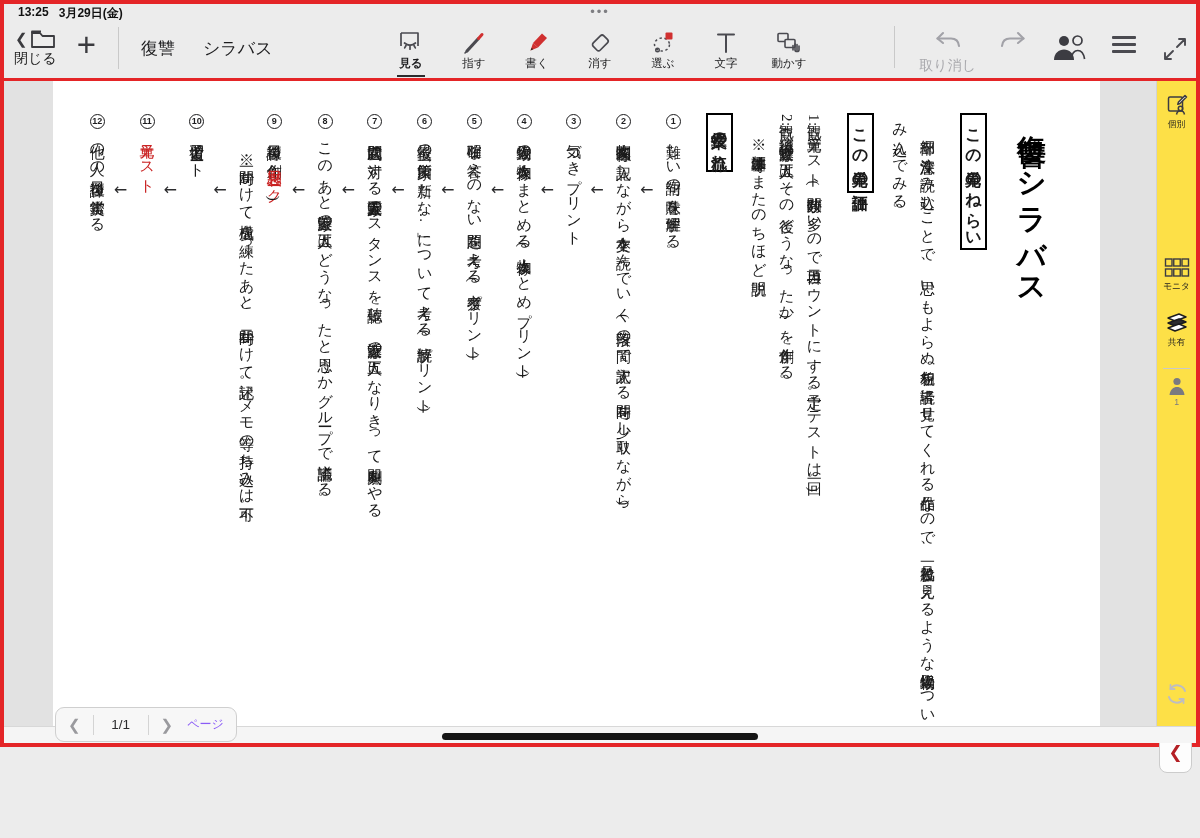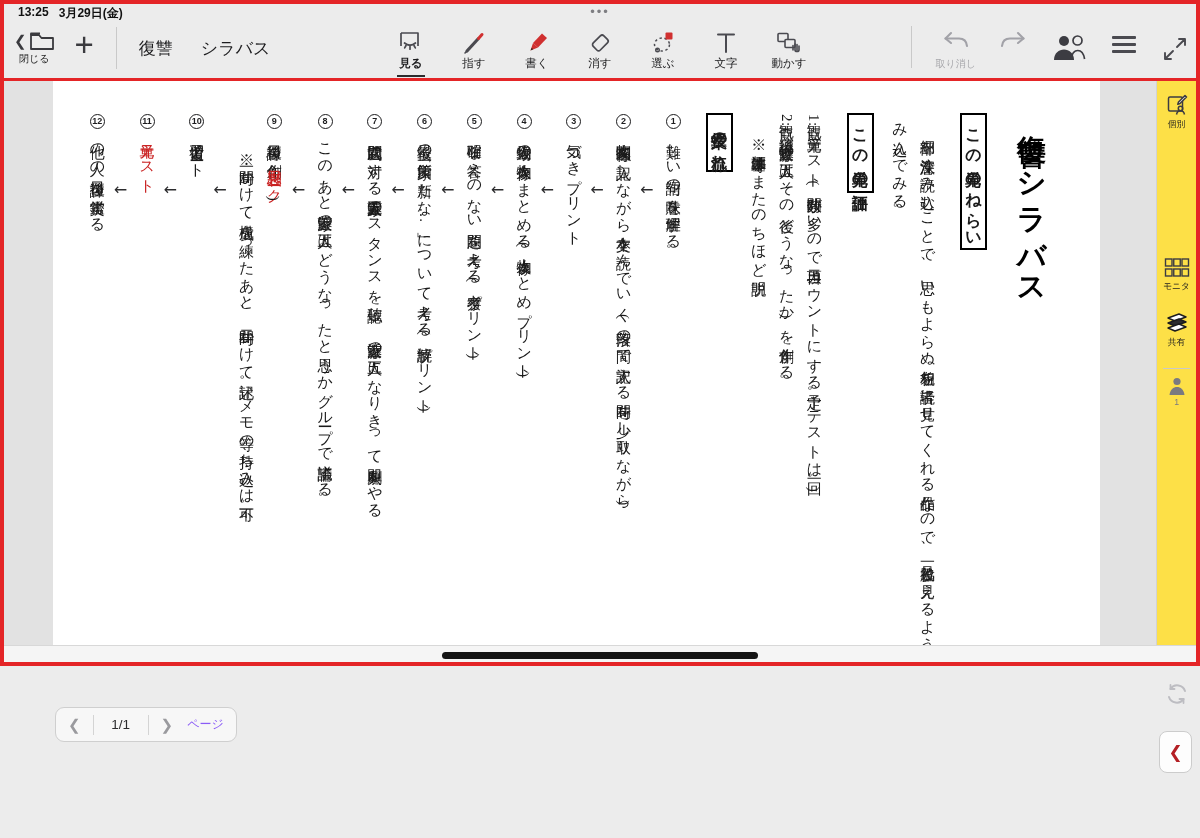--- a/index.html
+++ b/index.html
@@ -1,18 +1,18 @@
 <!DOCTYPE html>
 <html><head>
 <meta charset="utf-8">
 <style>
   * { margin:0; padding:0; box-sizing:border-box; }
   html,body { width:1200px; height:838px; overflow:hidden; }
   body { font-family:"Liberation Sans","DejaVu Sans",sans-serif; background:#ececec; }
-  #app { position:relative; width:1200px; height:666px; background:#ececec;
+  #app { position:relative; width:1200px; height:747px; background:#ececec;
          border:4px solid #e42527; }
 
   
   .status { position:absolute; top:0; left:0; right:0; height:18px; background:#ececec;
             font-size:12px; color:#111; }
   .st-left { position:absolute; left:14px; top:1px; display:flex; gap:10px; font-weight:700; }
   .st-date { font-weight:600; }
   .st-dots { position:absolute; left:50%; top:0; transform:translateX(-50%);
              color:#7e7e82; font-size:13px; letter-spacing:2px; }
   .st-right { position:absolute; right:10px; top:0; display:flex; align-items:center; gap:5px;margin-top:24px; }
@@ -20,21 +20,21 @@
   .batt { position:relative; width:25px; height:12px; border:1px solid #8a8a8e; border-radius:3.5px; }
   .batt i { position:absolute; left:1.5px; top:1.5px; bottom:1.5px; width:10px; background:#111; border-radius:1.5px; }
   .batt:after { content:""; position:absolute; right:-4px; top:3px; width:2.5px; height:5px;
                 background:#8a8a8e; border-radius:0 2px 2px 0; }
 
   
   .toolbar { position:absolute; top:18px; left:0; right:0; height:56px; background:#ececec; }
   .redline { position:absolute; top:74px; left:0; right:0; height:3px; background:#e42527; z-index:5; }
   .tb-left { position:absolute; left:10px; top:4px; display:flex; align-items:center; }
   .tb-btn { display:flex; flex-direction:column; align-items:center; color:#333; cursor:default; }
-  .tb-btn .lbl { font-size:10px; color:#222; margin-top:1px; }
+  .tb-btn .lbl { font-size:14px; color:#222; margin-top:1px; }
   .closewrap { display:flex; align-items:center; gap:2px; }
   .plus { font-size:33px; font-weight:200; color:#3a3a3e; margin:0 18px 6px 20px; }
   .tb-div { width:1px; height:42px; background:#c9c9c9; margin:0 4px; }
   .doc-titles { display:flex; gap:28px; margin-left:18px; font-size:17px; color:#1c1c1e; }
   .tools { position:absolute; left:50%; top:4px; transform:translateX(-50%);
            display:flex; gap:13px; }
   .tool { width:50px; display:flex; flex-direction:column; align-items:center; }
   .tool .ticon { height:30px; display:flex; align-items:flex-end; justify-content:center; }
   .tool .tlabel { font-size:11.5px; color:#1c1c1e; padding:0 2px 4px; }
   .tool.active .tlabel { border-bottom:2.5px solid #2c2c2e; font-weight:700; }

